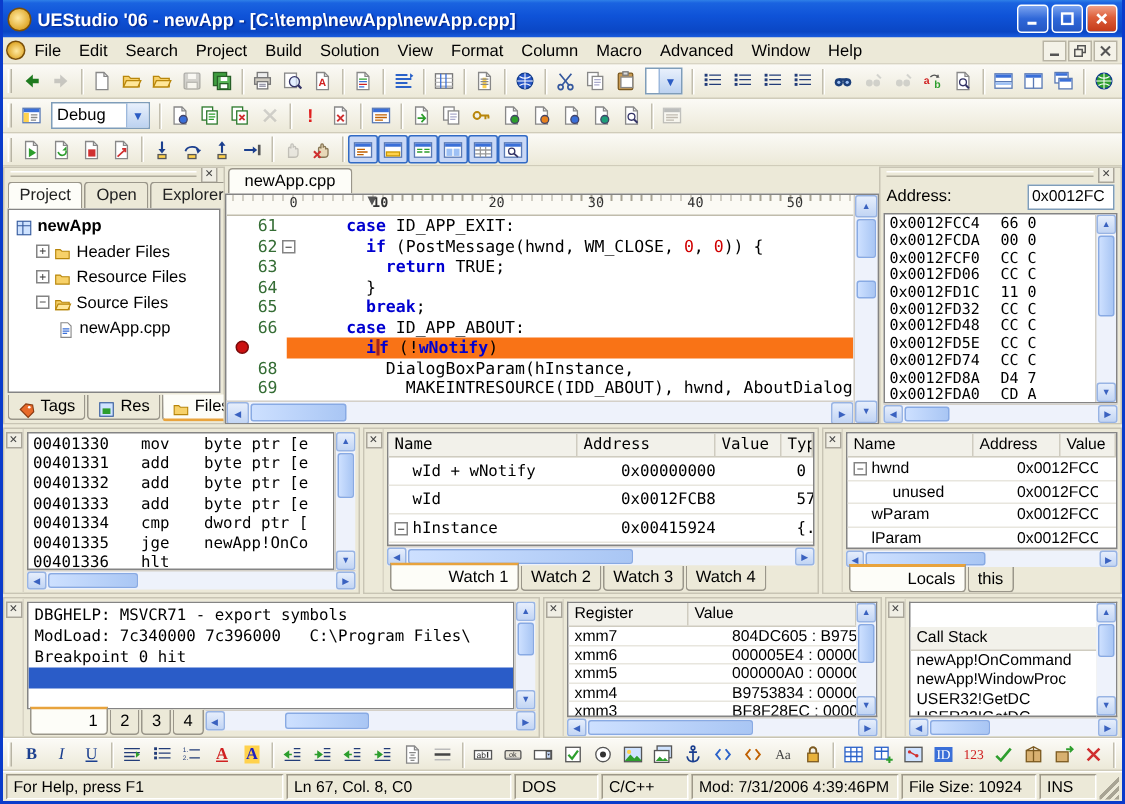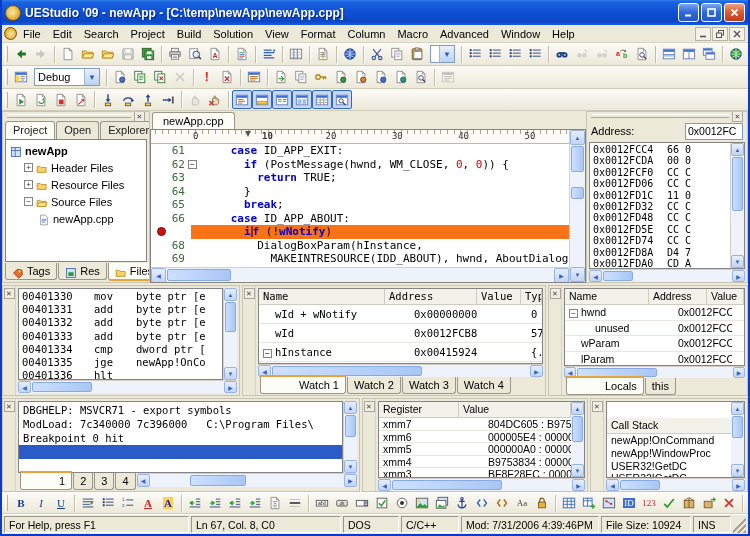--- a/index.html
+++ b/index.html
@@ -123,21 +123,21 @@
     linear-gradient(135deg,transparent 50%,#a8a494 50% 60%,transparent 60% 70%,#a8a494 70% 80%,transparent 80% 90%,#a8a494 90%);}
   .cs-title{font-size:10.5px;padding:1px 4px;border-bottom:1px solid #cfccc0;background:#f2f1ea;flex:0 0 16px;margin-top:16px;}
 </style>
 </head>
 <body>
 
 <div class="app">
 
   <div class="titlebar">
     <span class="coin"></span>
-    <span class="title-text">UEStudio '09 - newApp - [C:\temp\newApp\newApp.cpp]</span>
+    <span class="title-text">UEStudio '06 - newApp - [C:\temp\newApp\newApp.cpp]</span>
     <span class="win-btns">
       <span class="wbtn">
           <svg width="9" height="9">
             <path d="M1 7.5h6" stroke="#fff" stroke-width="2"></path>
           </svg>
         </span>
       <span class="wbtn">
           <svg width="9" height="9">
             <rect x="1" y="1" width="7" height="7" fill="none" stroke="#fff" stroke-width="1.6"></rect>
           </svg>
@@ -894,21 +894,21 @@
     </div>
 
     <div class="editor">
       <div class="etabs">
           <div class="etab">newApp.cpp</div>
         </div>
       <div class="ebody">
         <div class="ecol">
           <div class="ruler" id="ruler">
               <span style="left: 42px;">0</span>
-              <span style="left: 111px; font-weight: bold;">10</span>
+              <span style="left: 97px; font-weight: bold;">10</span>
               <span style="left: 174.6px;">20</span>
               <span style="left: 240.9px;">30</span>
               <span style="left: 307.2px;">40</span>
               <span style="left: 373.5px;">50</span>
               <span class="cursor-mark" style="left: 94.04px;"></span>
             </div>
           <div class="code" id="code">
               <div class="cl"><span class="gut">61</span><span class="ctext"><span>      </span><span class="k">case</span><span> ID_APP_EXIT:</span></span></div>
               <div class="cl"><span class="gut">62<span class="foldbox">−</span></span><span class="ctext"><span>        </span><span class="k">if</span><span> (PostMessage(hwnd, WM_CLOSE, </span><span class="n">0</span><span>, </span><span class="n">0</span><span>)) {</span></span></div>
               <div class="cl"><span class="gut">63</span><span class="ctext"><span>          </span><span class="k">return</span><span> TRUE;</span></span></div>

